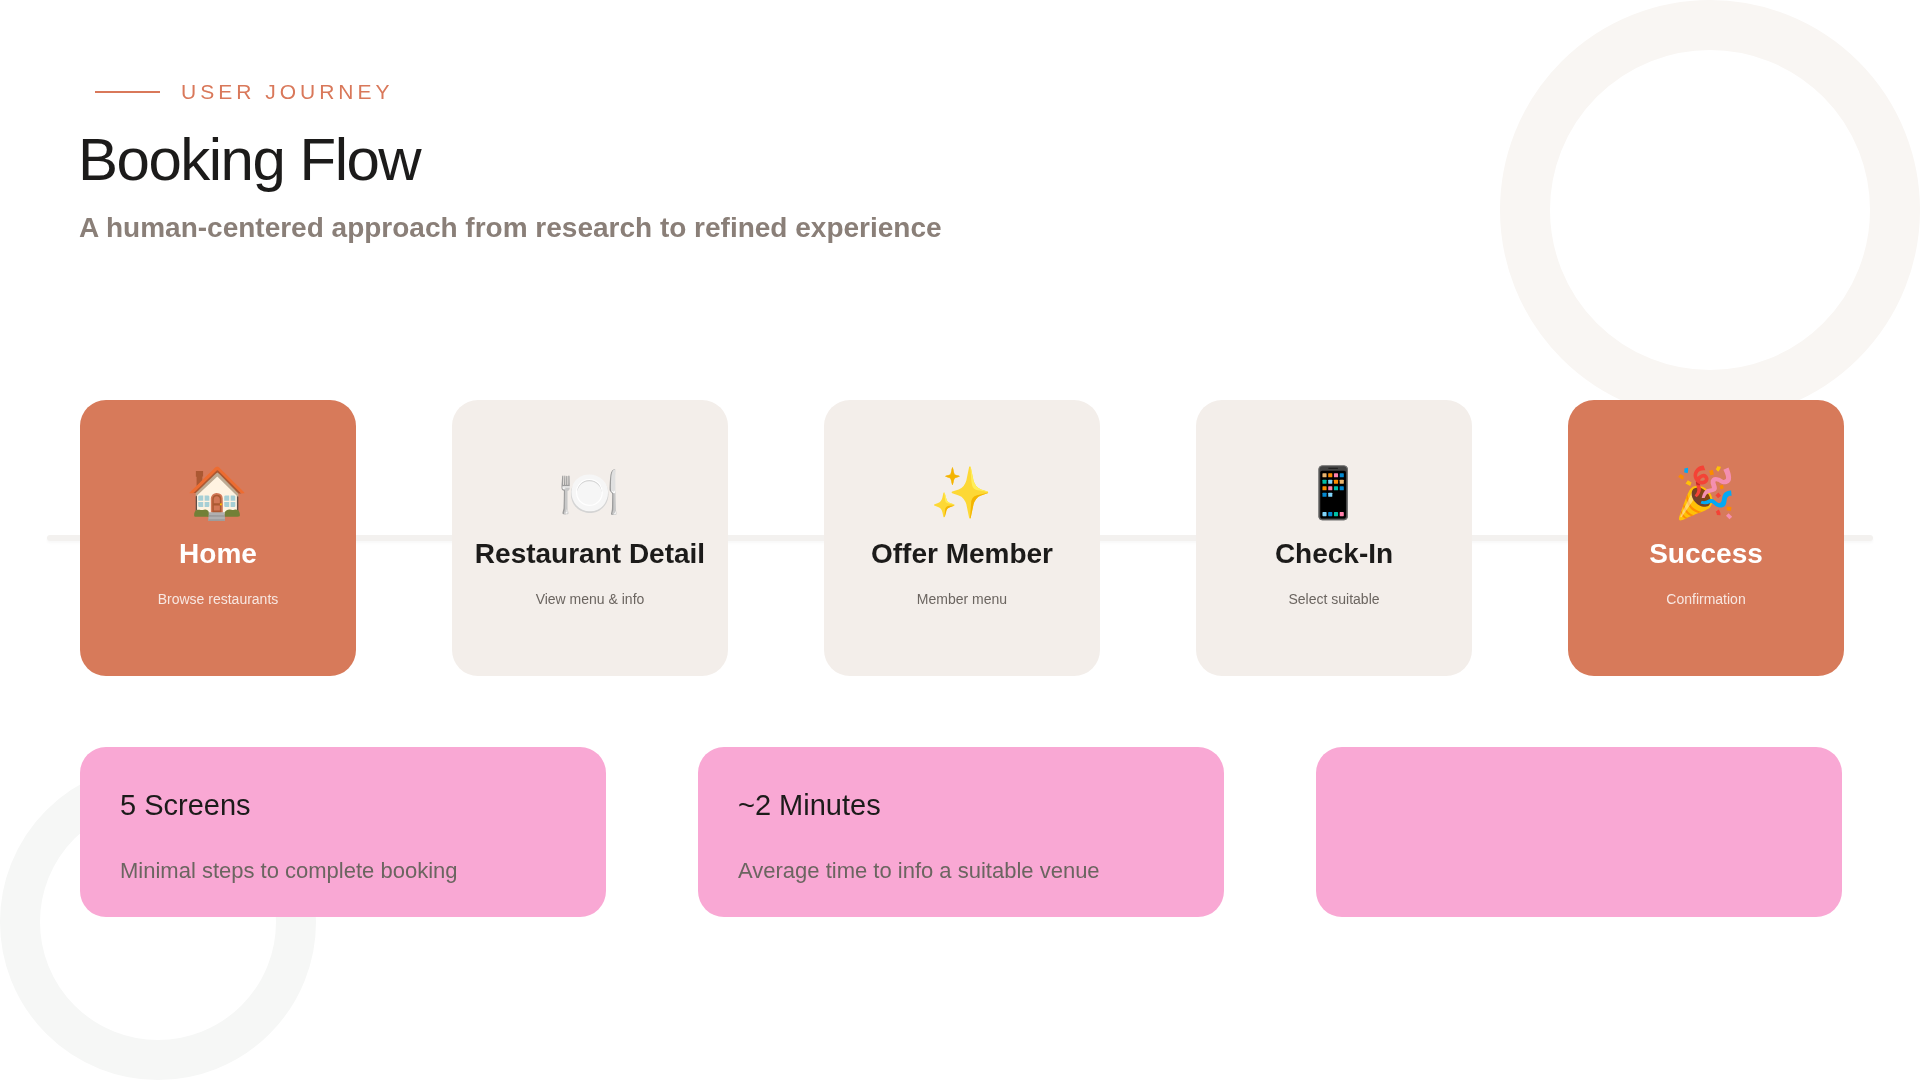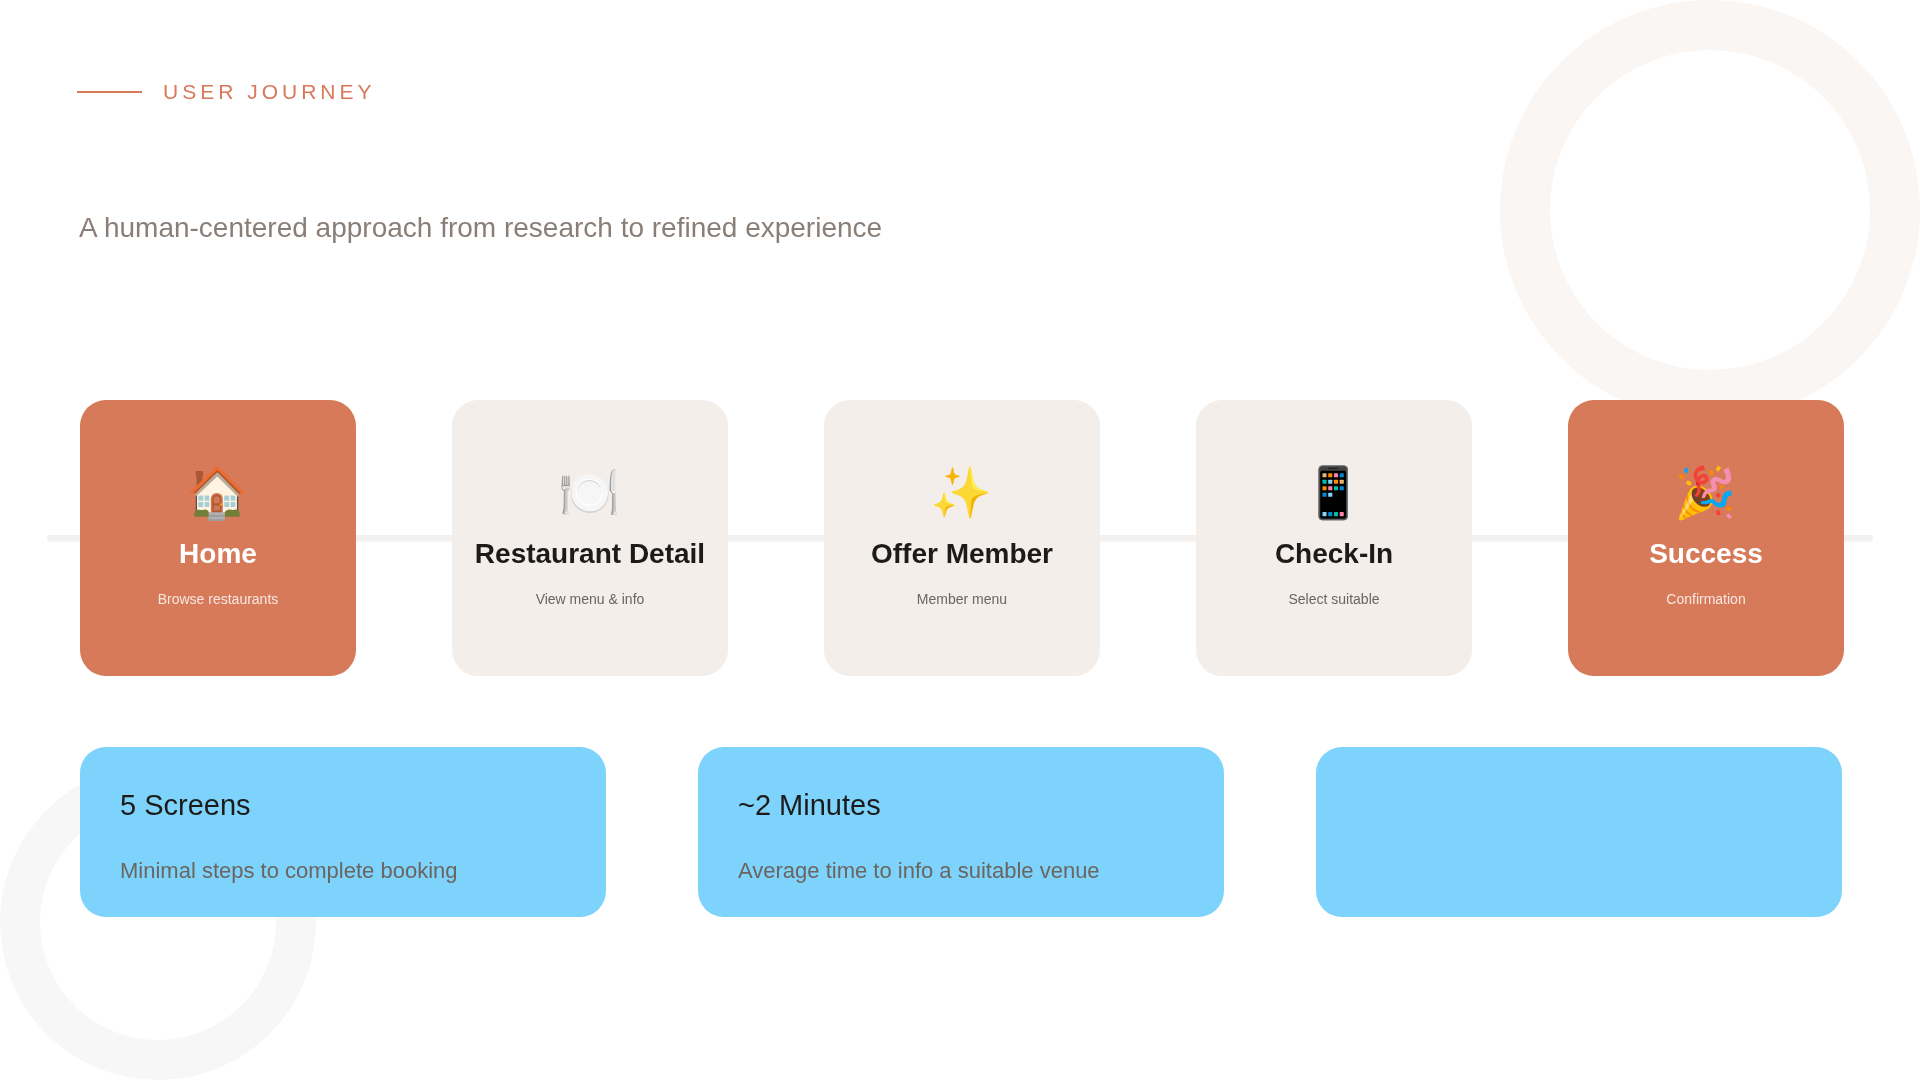--- a/index.html
+++ b/index.html
@@ -13,35 +13,35 @@
     .deco-ring { position: absolute; border-radius: 50%; }
     .deco-tr {
       left: 1500px; top: 0px; width: 420px; height: 420px;
       border: 50px solid #f9f6f3;
     }
     .deco-bl {
       left: 0px; top: 764px; width: 316px; height: 316px;
       border: 40px solid #f6f7f6;
     }
 
-    .eyebrow { position: absolute; left: 77px; top: 80px; display: flex; align-items: center; }
+    .eyebrow { position: absolute; left: 95px; top: 80px; display: flex; align-items: center; }
     .eyebrow-line { width: 65px; height: 2px; background: #d9785a; margin-right: 21px; }
     .eyebrow-text {
       color: #d9785a; font-size: 21px; letter-spacing: 4px; text-transform: uppercase;
       line-height: 24px;
     }
 
     .title {
       position: absolute; left: 78px; top: 124px;
       font-size: 60px; color: #1c1b1a; font-weight: 400; letter-spacing: -1.5px;
       line-height: 72px;
     }
     .subtitle {
       position: absolute; left: 79px; top: 210px;
-      font-size: 28px; color: #8a7f78; line-height: 36px;
+      font-size: 28px; color: #8a7f78; line-height: 36px; font-weight: bold;
     }
 
     .connector {
       position: absolute; left: 47px; top: 535px; width: 1826px; height: 6px;
       background: #f3f1ef; border-radius: 3px;
       box-shadow: 0 2px 3px rgba(0,0,0,0.03);
     }
 
     .steps { position: absolute; left: 80px; top: 400px; width: 1764px; height: 276px; }
     .step {
@@ -53,37 +53,38 @@
     .step.accent { background: #d77a5a; }
     .step-icon { font-size: 50px; line-height: 60px; height: 60px; margin-bottom: 14px; }
     .step-title { font-size: 28px; color: #1c1b1a; line-height: 34px; margin-bottom: 14px; font-weight: bold; }
     .step-desc { font-size: 14px; color: #6b6560; line-height: 28px; }
     .step.accent .step-title { color: #ffffff; }
     .step.accent .step-desc { color: rgba(255,255,255,0.82); }
 
     .stats { position: absolute; left: 80px; top: 747px; width: 1762px; height: 170px; }
     .stat {
       position: absolute; top: 0; width: 526px; height: 170px;
-      background: #7dd3fc; border-radius: 26px;
+      background: #f9a8d4; border-radius: 26px;
       padding: 40px 40px 16px 40px;
     }
     .stat-title { font-size: 29px; color: #1c1b1a; line-height: 36px; margin-top: 0px; }
     .stat-desc { font-size: 22px; color: #6b6560; line-height: 28px; margin-top: 34px; }
   </style>
 </head>
 <body>
 
 <div class="canvas">
   <div class="deco-ring deco-tr"></div>
   <div class="deco-ring deco-bl"></div>
 
   <div class="eyebrow">
     <div class="eyebrow-line"></div>
     <div class="eyebrow-text">USER JOURNEY</div>
   </div>
+  <h1 class="title">Booking Flow</h1>
   <div class="subtitle">A human-centered approach from research to refined experience</div>
 
   <div class="connector"></div>
 
   <div class="steps">
     <div class="step accent" style="left:0px">
       <div class="step-icon">🏠</div>
       <div class="step-title">Home</div>
       <div class="step-desc">Browse restaurants</div>
     </div>

